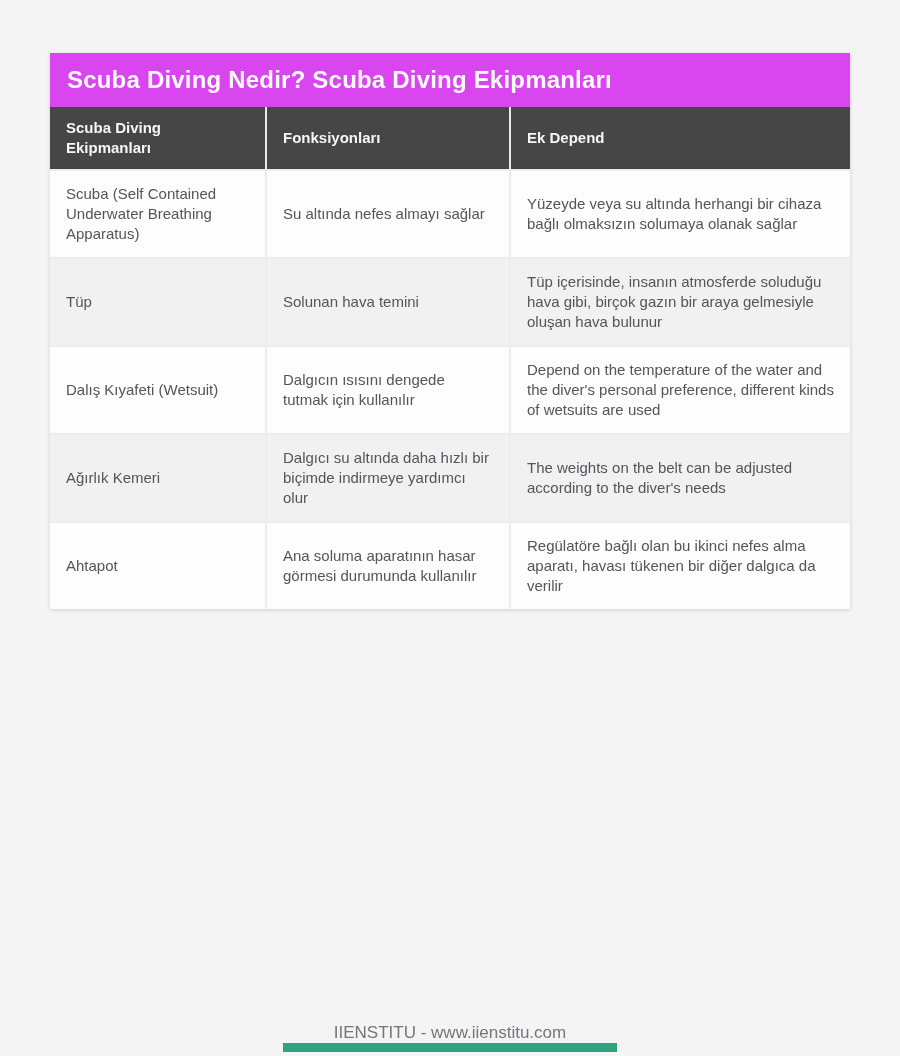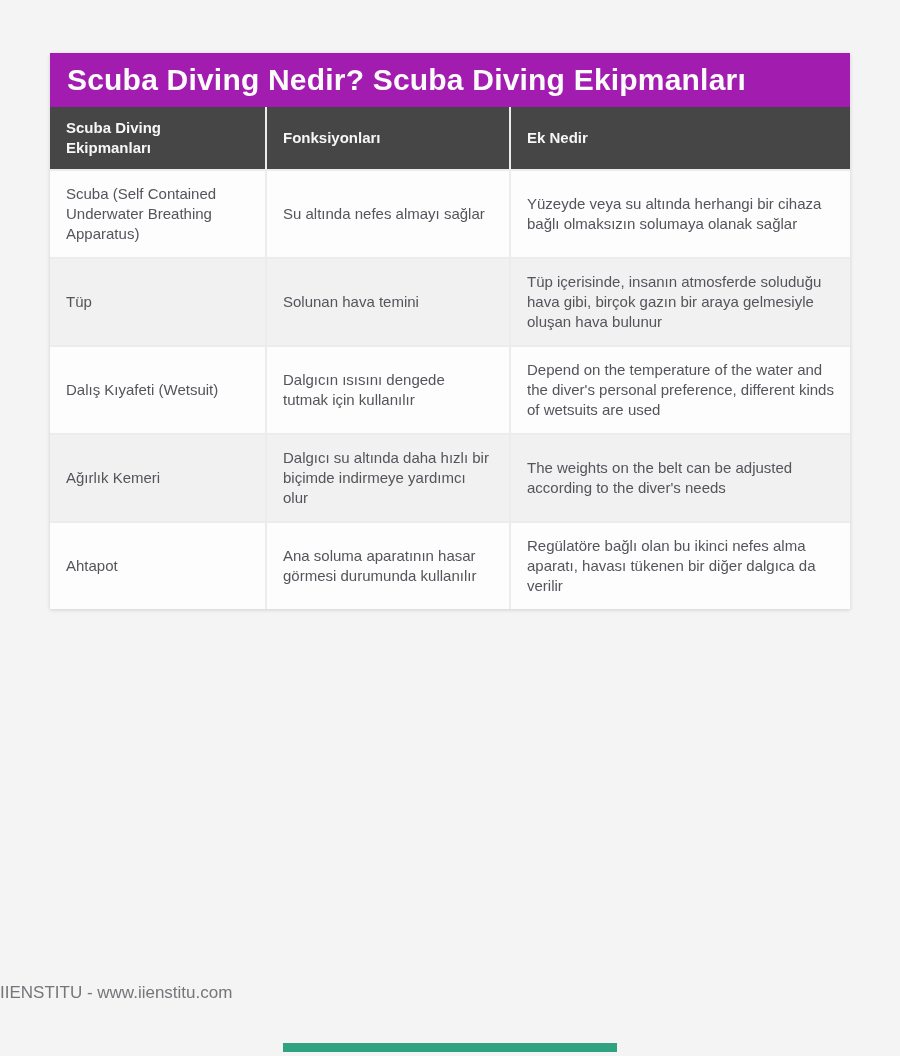--- a/index.html
+++ b/index.html
@@ -11,23 +11,23 @@
     overflow: hidden;
   }
   .card {
     position: absolute;
     left: 50px; top: 53px;
     width: 800px;
     background: #fdfdfe;
     box-shadow: 0 1px 4px rgba(0,0,0,0.15);
   }
   .title-bar {
-    background: #a21caf;
+    background: #d946ef;
     color: #fbfbfb;
-    font-size: 30px;
+    font-size: 24px;
     font-weight: bold;
     line-height: 28px;
     padding: 13px 17px;
     letter-spacing: 0.2px;
   }
   table {
     width: 100%;
     border-collapse: collapse;
     border: hidden; 
     table-layout: fixed;
@@ -51,23 +51,23 @@
     font-size: 15px;
     line-height: 20px;
     color: #54555a;
     padding: 13px 16px;
     vertical-align: middle;
     background: #fdfdfe;
   }
   tbody tr:nth-child(even) td { background: #f1f1f2; }
   .footer {
     position: absolute;
-    left: 0; top: 983px;
+    left: 0; top: 1023px;
     width: 100%;
-    text-align: left;
+    text-align: center;
     font-size: 17px;
     color: #75767a;
   }
   .accent-bar {
     position: absolute;
     left: 283px; top: 1043px;
     width: 334px; height: 9px;
     background: #2fa27f;
   }
 </style>
@@ -80,21 +80,21 @@
   <table>
     <colgroup>
         <col class="c1">
         <col class="c2">
         <col class="c3">
       </colgroup>
     <thead>
       <tr>
         <th>Scuba Diving Ekipmanları</th>
         <th>Fonksiyonları</th>
-        <th>Ek Nedir</th>
+        <th>Ek Depend</th>
       </tr>
     </thead>
     <tbody>
       <tr>
         <td>Scuba (Self Contained Underwater Breathing Apparatus)</td>
         <td>Su altında nefes almayı sağlar</td>
         <td>Yüzeyde veya su altında herhangi bir cihaza bağlı olmaksızın solumaya olanak sağlar</td>
       </tr>
       <tr>
         <td>Tüp</td>

